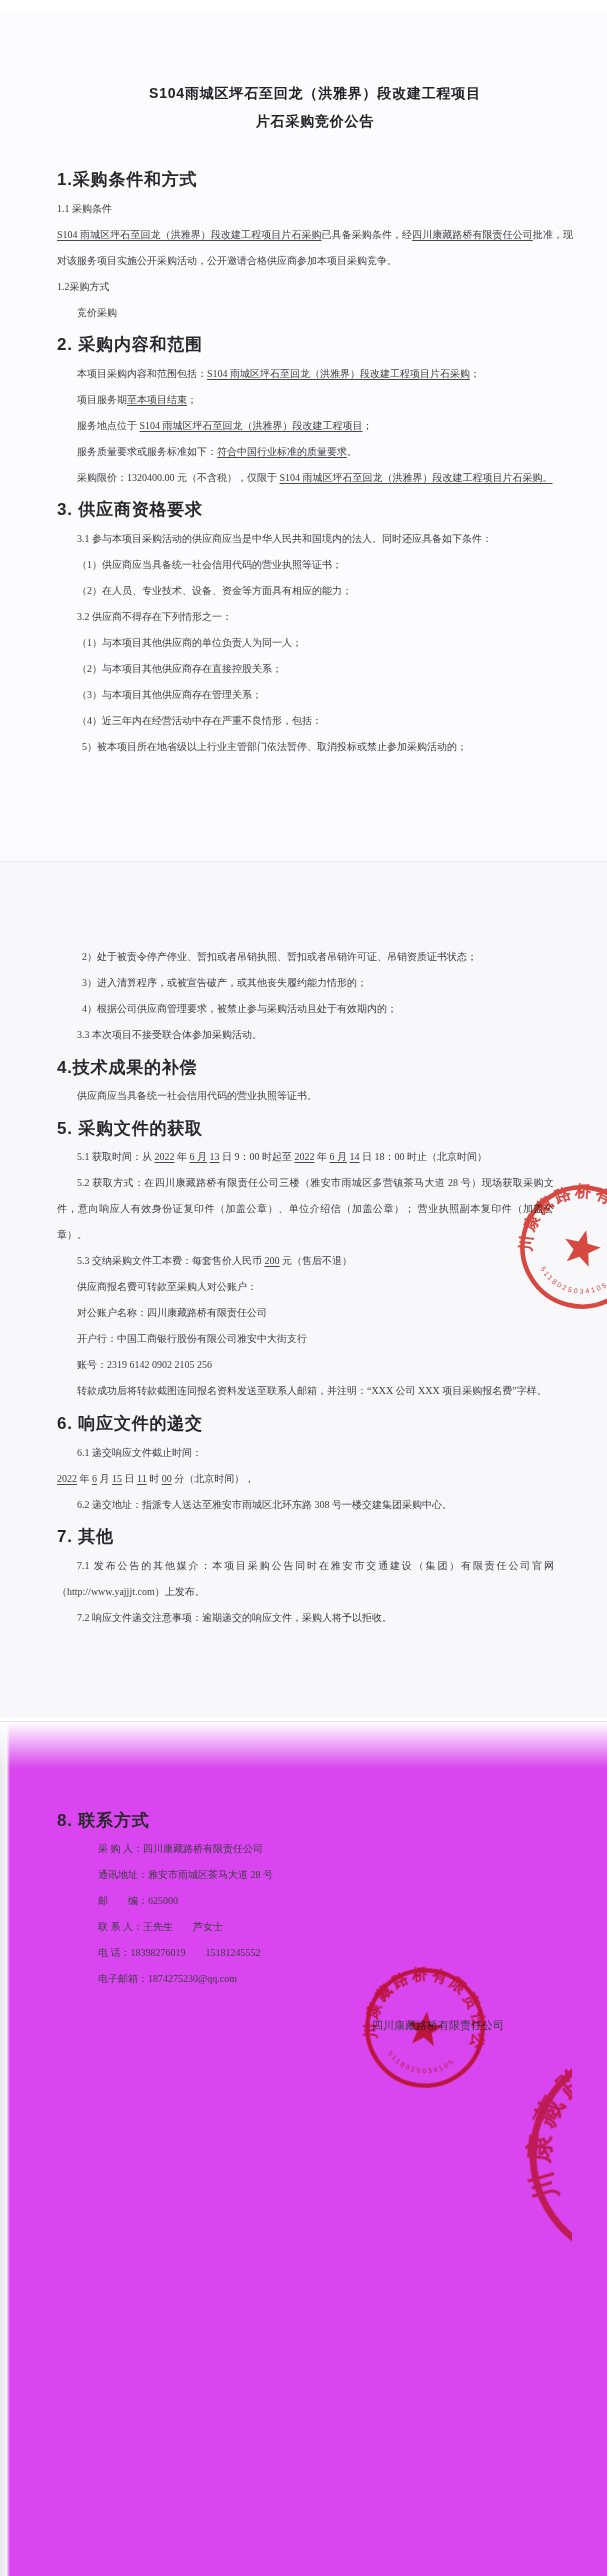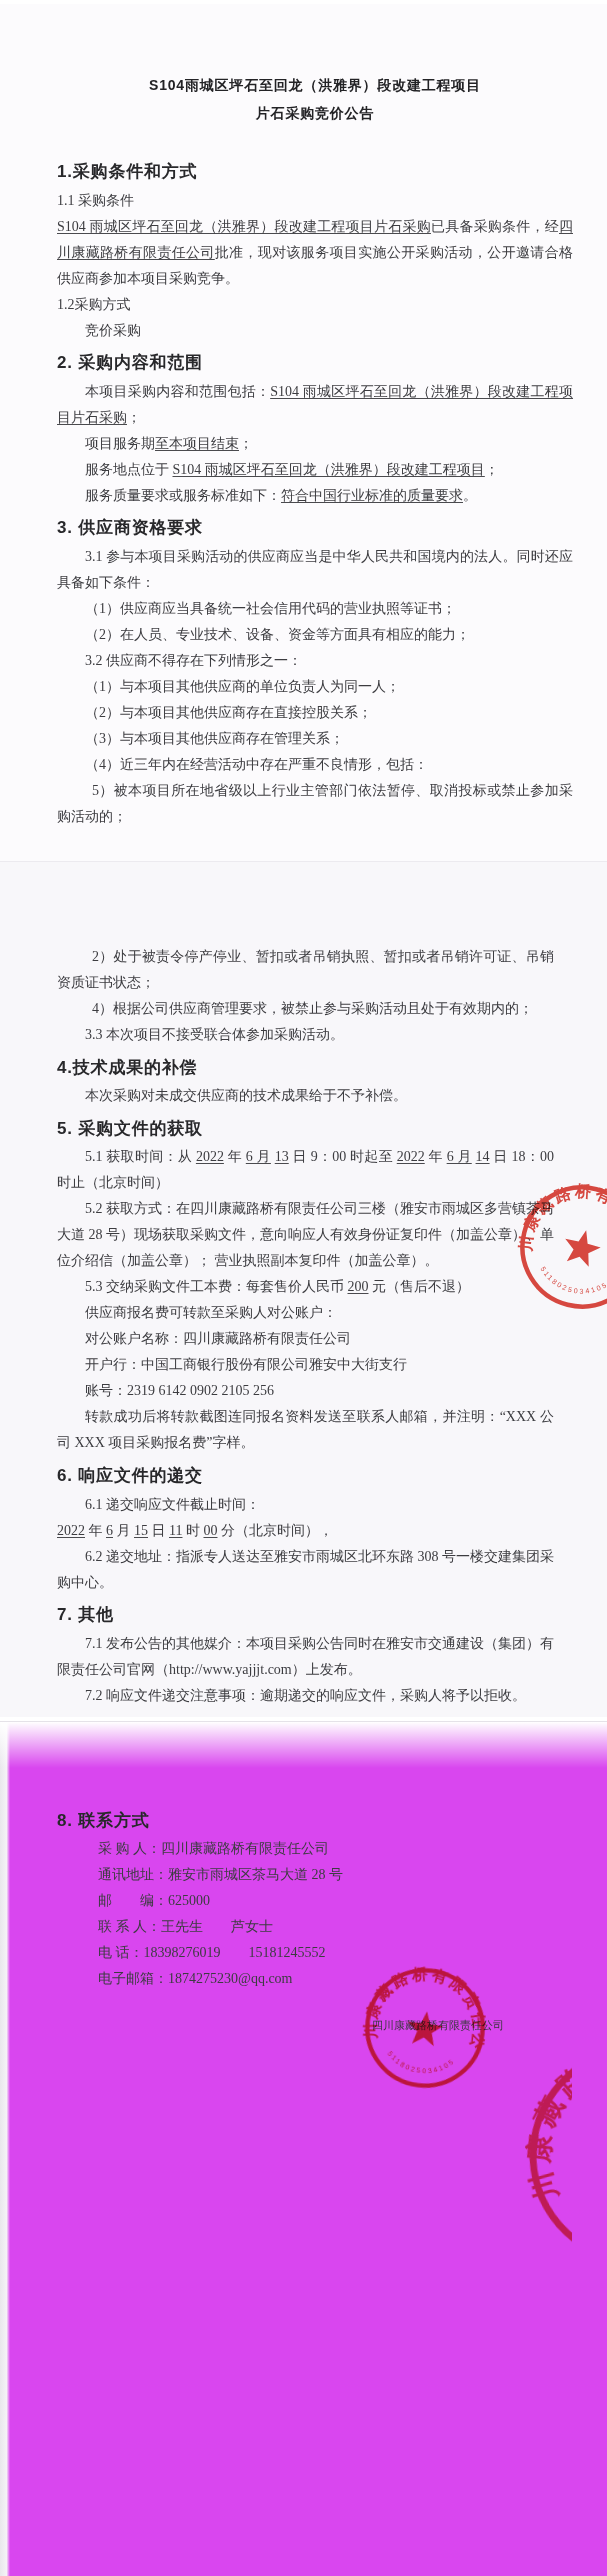--- a/index.html
+++ b/index.html
@@ -5,21 +5,21 @@
   html, body { margin: 0; padding: 0; }
   body {
     width: 607px; height: 2576px; position: relative;
     background: #ffffff; overflow: hidden;
     font-family: "Liberation Serif", "DejaVu Serif", serif;
   }
   .page {
     position: absolute; left: 0; width: 607px; overflow: hidden;
     box-sizing: border-box;
   }
-  #page1 { top: 4px;    height: 858px; background: #fcfbfd; padding: 67px 34px 0 57px; }
+  #page1 { top: 12px;    height: 858px; background: #fcfbfd; padding: 67px 34px 0 57px; }
   #page2 { top: 861px; height: 856px; background: #f8f7fa; border-top: 0.8px solid #eceaef; padding: 82px 53px 0 57px; }
   #page3 { top: 1721px; height: 855px; background: #d946ef; border-top: 0.8px solid #e5e2e8; padding: 79px 53px 0 57px; }
   #page3::before {
     content: ""; position: absolute; left: 0; top: 0; bottom: 0; width: 10px;
     background: linear-gradient(to right, #e9e7ec, #f4f3f6 65%, rgba(255,255,255,0));
   }
   #page3::after {
     content: ""; position: absolute; left: 0; top: 0; right: 0; height: 46px;
     background: linear-gradient(#ffffff, rgba(255,255,255,0));
   }
@@ -27,21 +27,21 @@
     font-family: "Liberation Sans", "DejaVu Sans", sans-serif;
     font-weight: bold; font-size: 14px; line-height: 28px; letter-spacing: 0.8px;
     color: #232326; text-align: center; margin: 0 0 33px 0;
   }
   .hd {
     font-family: "Liberation Sans", "DejaVu Sans", sans-serif;
     font-weight: bold; font-size: 17px; line-height: 23px; letter-spacing: 0.8px;
     color: #28282b; margin: 7.6px 0 4.6px 0;
   }
   p.bl {
-    margin: 0; font-size: 14px; line-height: 26px; color: #3c3c40;
+    margin: 0; font-size: 10px; line-height: 26px; color: #3c3c40;
     text-align: justify;
   }
   .ti  { text-indent: 2em; }
   .ti2 { text-indent: 2.5em; }
   .contact { padding-left: 41px; }
   .u {
     text-decoration: underline;
     text-decoration-color: #4a4a4e;
     text-decoration-thickness: 0.8px;
     text-underline-offset: 2.3px;
@@ -72,40 +72,42 @@
   <p class="bl">1.1 采购条件</p>
   <p class="bl"><span class="u">S104 雨城区坪石至回龙（洪雅界）段改建工程项目片石采购</span><span>已具备采购条件，经</span><span class="u">四川康藏路桥有限责任公司</span><span>批准，现对该服务项目实施公开采购活动，公开邀请合格供应商参加本项目采购竞争。</span></p>
   <p class="bl">1.2采购方式</p>
   <p class="bl ti">竞价采购</p>
 
   <div class="hd">2. 采购内容和范围</div>
   <p class="bl ti"><span>本项目采购内容和范围包括：</span><span class="u">S104 雨城区坪石至回龙（洪雅界）段改建工程项目片石采购</span><span>；</span></p>
   <p class="bl ti"><span>项目服务期</span><span class="u">至本项目结束</span><span>；</span></p>
   <p class="bl ti"><span>服务地点位于 </span><span class="u">S104 雨城区坪石至回龙（洪雅界）段改建工程项目</span><span>；</span></p>
   <p class="bl ti"><span>服务质量要求或服务标准如下：</span><span class="u">符合中国行业标准的质量要求</span><span>。</span></p>
+  <p class="bl ti"><span>采购限价：1320400.00 元（不含税），仅限于 </span><span class="u">S104 雨城区坪石至回龙（洪雅界）段改建工程项目片石采购。</span></p>
 
   <div class="hd">3.  供应商资格要求</div>
   <p class="bl ti">3.1 参与本项目采购活动的供应商应当是中华人民共和国境内的法人。同时还应具备如下条件：</p>
   <p class="bl ti">（1）供应商应当具备统一社会信用代码的营业执照等证书；</p>
   <p class="bl ti">（2）在人员、专业技术、设备、资金等方面具有相应的能力；</p>
   <p class="bl ti">3.2 供应商不得存在下列情形之一：</p>
   <p class="bl ti">（1）与本项目其他供应商的单位负责人为同一人；</p>
   <p class="bl ti">（2）与本项目其他供应商存在直接控股关系；</p>
   <p class="bl ti">（3）与本项目其他供应商存在管理关系；</p>
   <p class="bl ti">（4）近三年内在经营活动中存在严重不良情形，包括：</p>
   <p class="bl ti2">5）被本项目所在地省级以上行业主管部门依法暂停、取消投标或禁止参加采购活动的；</p>
 </div>
 
 <div class="page" id="page2">
   <p class="bl ti2">2）处于被责令停产停业、暂扣或者吊销执照、暂扣或者吊销许可证、吊销资质证书状态；</p>
+  <p class="bl ti2">3）进入清算程序，或被宣告破产，或其他丧失履约能力情形的；</p>
   <p class="bl ti2">4）根据公司供应商管理要求，被禁止参与采购活动且处于有效期内的；</p>
   <p class="bl ti">3.3 本次项目不接受联合体参加采购活动。</p>
 
   <div class="hd">4.技术成果的补偿</div>
-  <p class="bl ti">本次采购对未成交供应商的技术成果给于不予补偿。</p>
+  <p class="bl ti">供应商应当具备统一社会信用代码的营业执照等证书。</p>
 
   <div class="hd">5. 采购文件的获取</div>
   <p class="bl ti"><span>5.1 获取时间：从 </span><span class="u">2022</span><span> 年 </span><span class="u">6 月</span><span> </span><span class="u">13</span><span> 日 9：00 时起至 </span><span class="u">2022</span><span> 年 </span><span class="u">6 月</span><span> </span><span class="u">14</span><span> 日 18：00 时止（北京时间）</span></p>
   <p class="bl ti">5.2 获取方式：在四川康藏路桥有限责任公司三楼（雅安市雨城区多营镇茶马大道 28 号）现场获取采购文件，意向响应人有效身份证复印件（加盖公章）、单位介绍信（加盖公章）； 营业执照副本复印件（加盖公章）。</p>
   <p class="bl ti"><span>5.3 交纳采购文件工本费：每套售价人民币 </span><span class="u">200</span><span> 元（售后不退）</span></p>
   <p class="bl ti">供应商报名费可转款至采购人对公账户：</p>
   <p class="bl ti">对公账户名称：四川康藏路桥有限责任公司</p>
   <p class="bl ti">开户行：中国工商银行股份有限公司雅安中大街支行</p>
   <p class="bl ti">账号：2319 6142 0902 2105 256</p>
   <p class="bl ti">转款成功后将转款截图连同报名资料发送至联系人邮箱，并注明：“XXX 公司 XXX 项目采购报名费”字样。</p>

